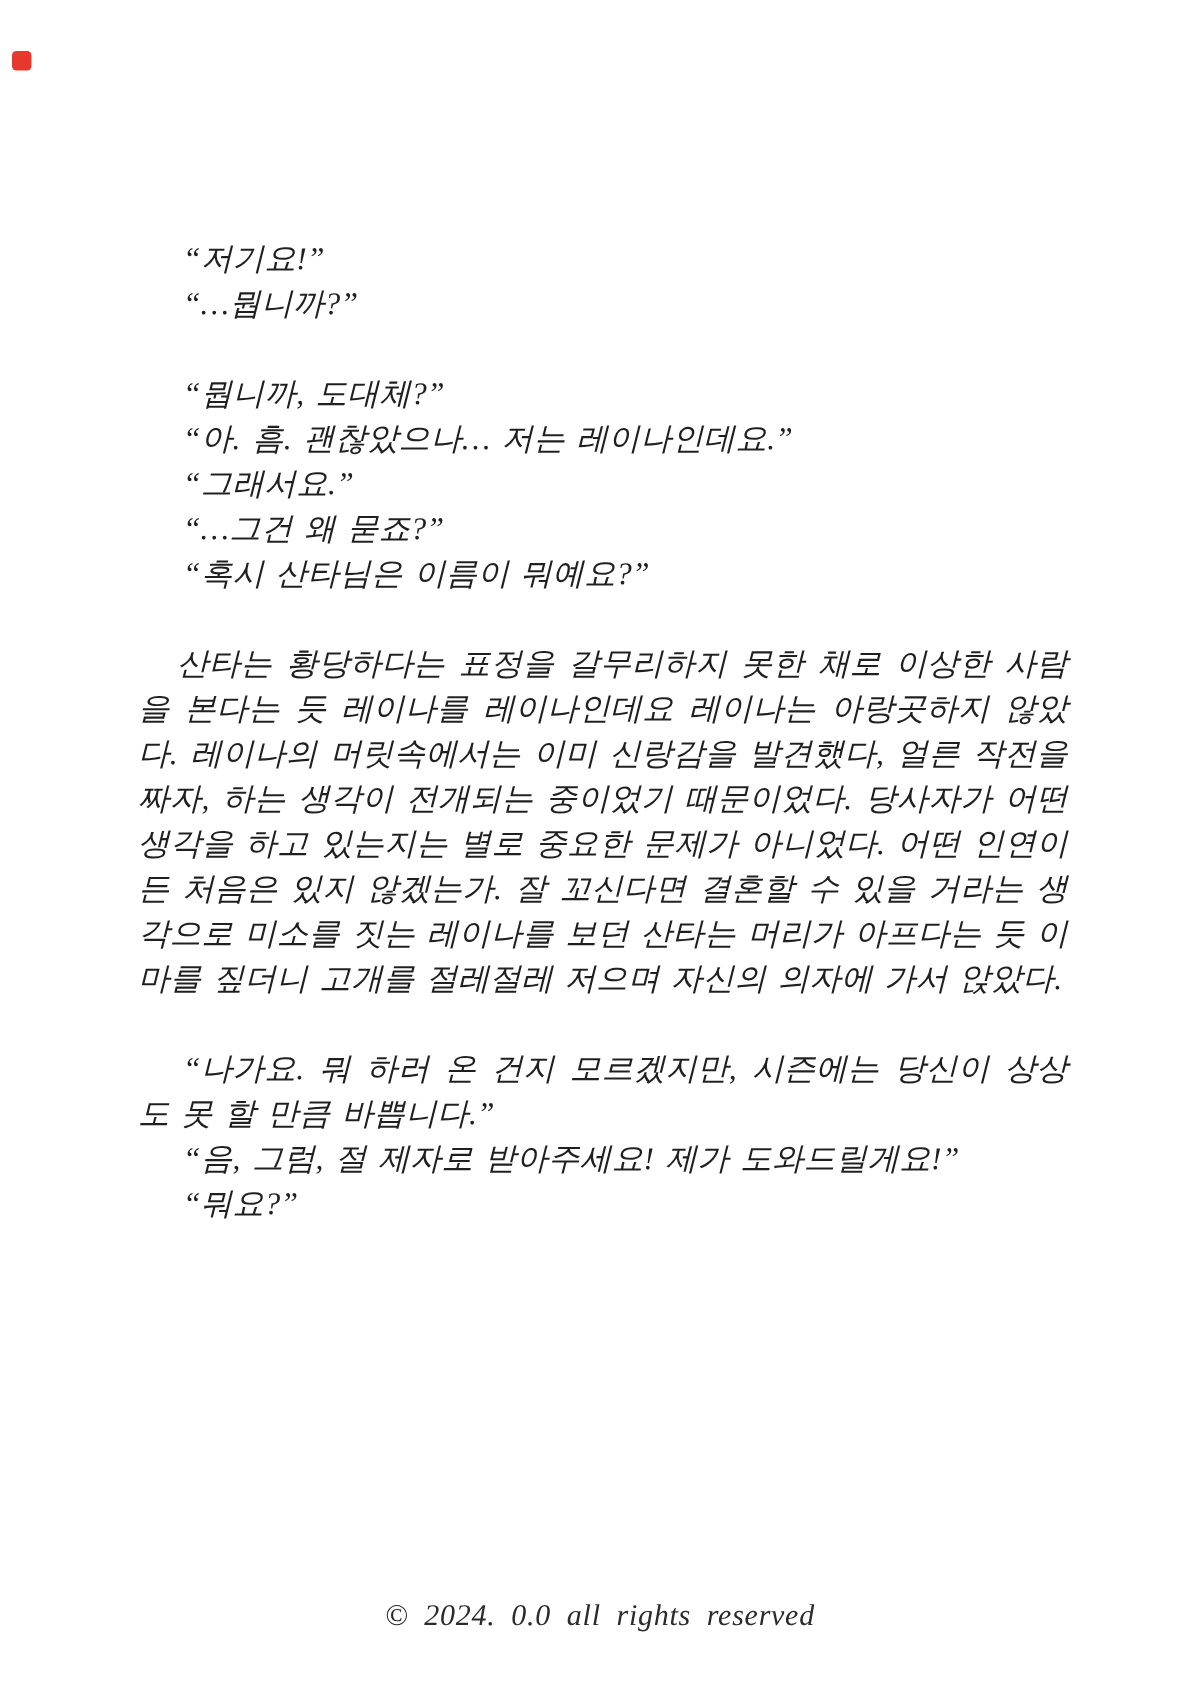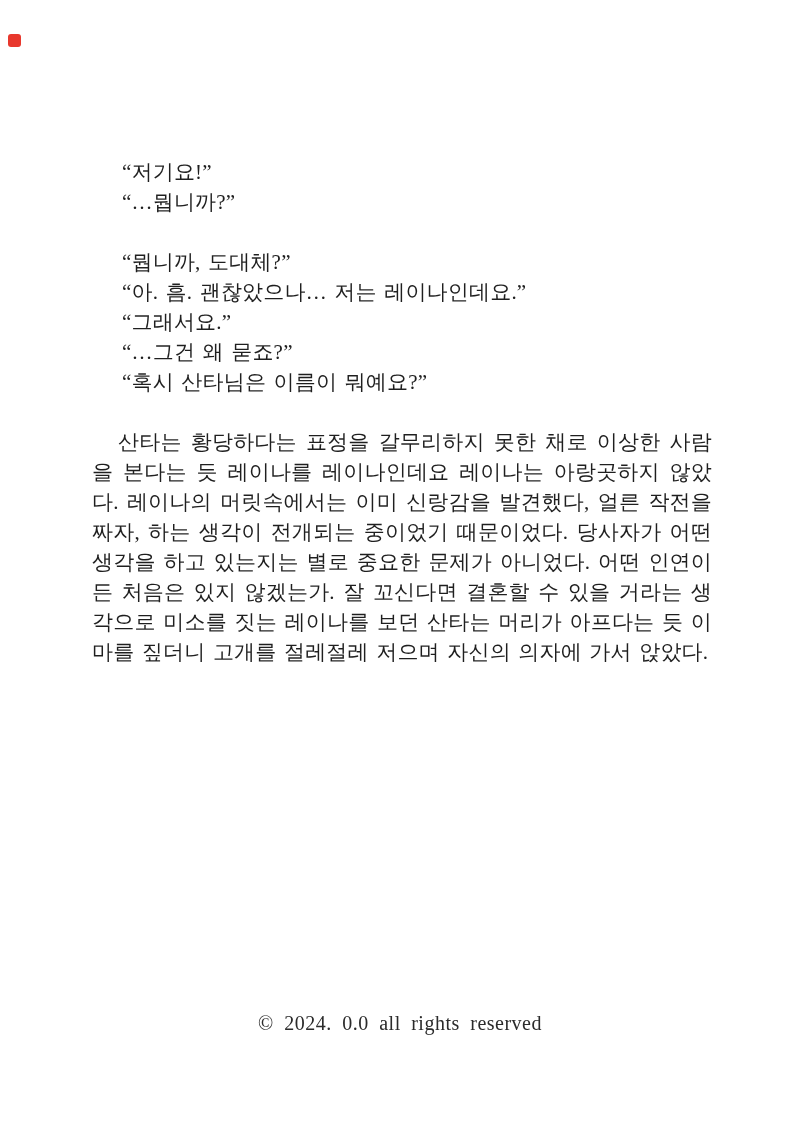--- a/index.html
+++ b/index.html
@@ -8,20 +8,21 @@
     background: #ffffff;
   }
   .page {
     position: relative;
     width: 776px;
     height: 1137px;
     background: #ffffff;
     overflow: hidden;
     font-family: "Liberation Serif", "DejaVu Serif", serif;
     color: #1f1f1f;
+    font-style: italic;
   }
   .bookmark {
     position: absolute;
     left: 8px;
     top: 34px;
     width: 13px;
     height: 13px;
     border-radius: 3px;
   }
   .content {
@@ -45,21 +46,21 @@
   }
   .dgroup {
     margin-bottom: 30px;
   }
   .dgroup p {
     text-indent: 30px;
   }
   .footer {
     position: absolute;
     left: 0;
-    top: 1008px;
+    top: 1062px;
     width: 800px;
     text-align: center;
     font-size: 20px;
     line-height: 30px;
     color: #2b2b2b;
     word-spacing: 5px;
     letter-spacing: 0.5px;
   }
 </style>
 </head>
@@ -80,18 +81,23 @@
     <div class="dgroup">
       <p>“뭡니까, 도대체?”</p>
       <p>“아. 흠. 괜찮았으나… 저는 레이나인데요.”</p>
       <p>“그래서요.”</p>
       <p>“…그건 왜 묻죠?”</p>
       <p>“혹시 산타님은 이름이 뭐예요?”</p>
     </div>
 
     <p class="para">산타는 황당하다는 표정을 갈무리하지 못한 채로 이상한 사람을 본다는 듯 레이나를 레이나인데요 레이나는 아랑곳하지 않았다. 레이나의 머릿속에서는 이미 신랑감을 발견했다, 얼른 작전을 짜자, 하는 생각이 전개되는 중이었기 때문이었다. 당사자가 어떤 생각을 하고 있는지는 별로 중요한 문제가 아니었다. 어떤 인연이든 처음은 있지 않겠는가. 잘 꼬신다면 결혼할 수 있을 거라는 생각으로 미소를 짓는 레이나를 보던 산타는 머리가 아프다는 듯 이마를 짚더니 고개를 절레절레 저으며 자신의 의자에 가서 앉았다.</p>
 
+    <div class="dgroup">
+      <p>“나가요. 뭐 하러 온 건지 모르겠지만, 시즌에는 당신이 상상도 못 할 만큼 바쁩니다.”</p>
+      <p>“음, 그럼, 절 제자로 받아주세요! 제가 도와드릴게요!”</p>
+      <p>“뭐요?”</p>
+    </div>
 
   </div>
 
   <div class="footer">© 2024. 0.0 all rights reserved</div>
 
 </div>
 
 </body></html>

